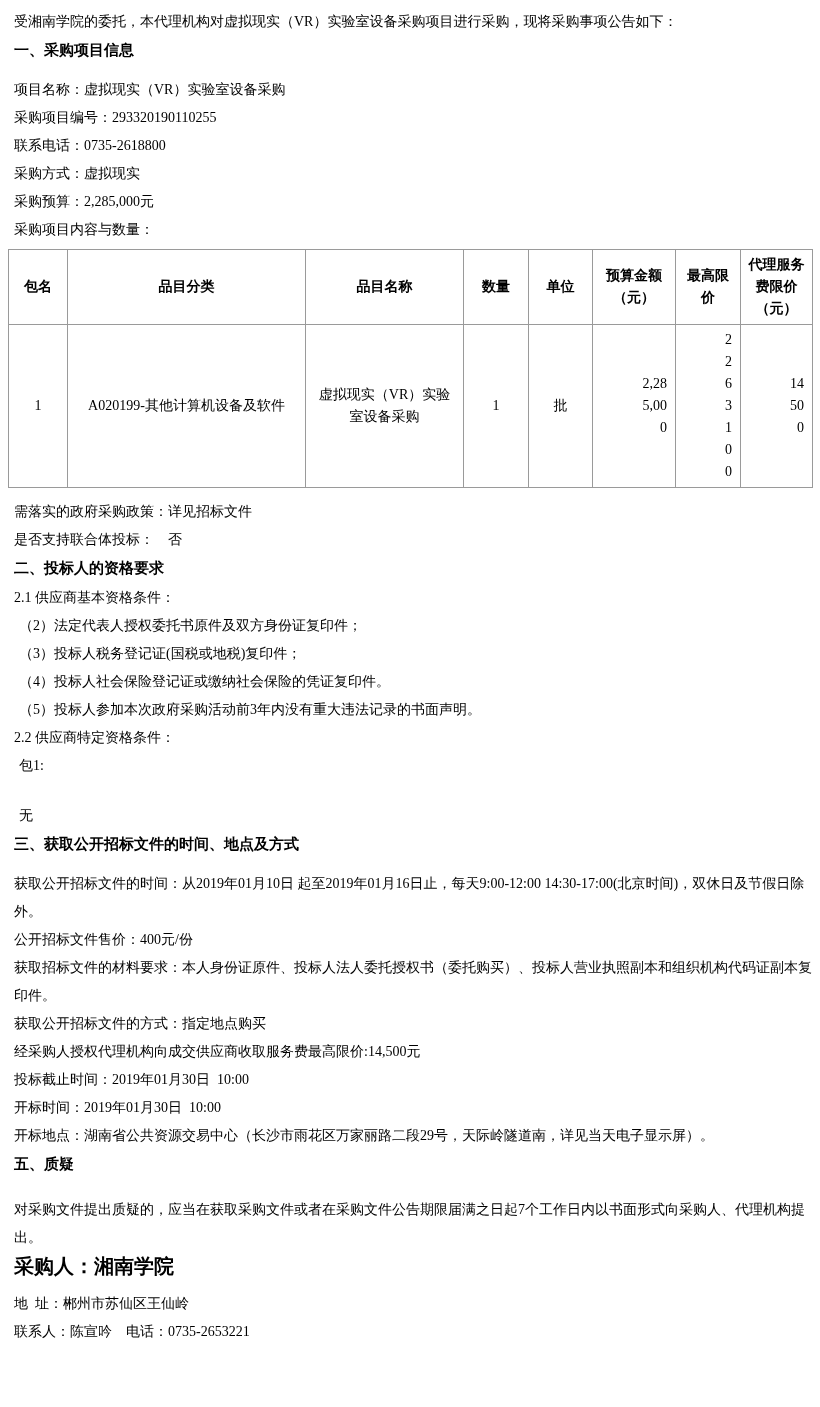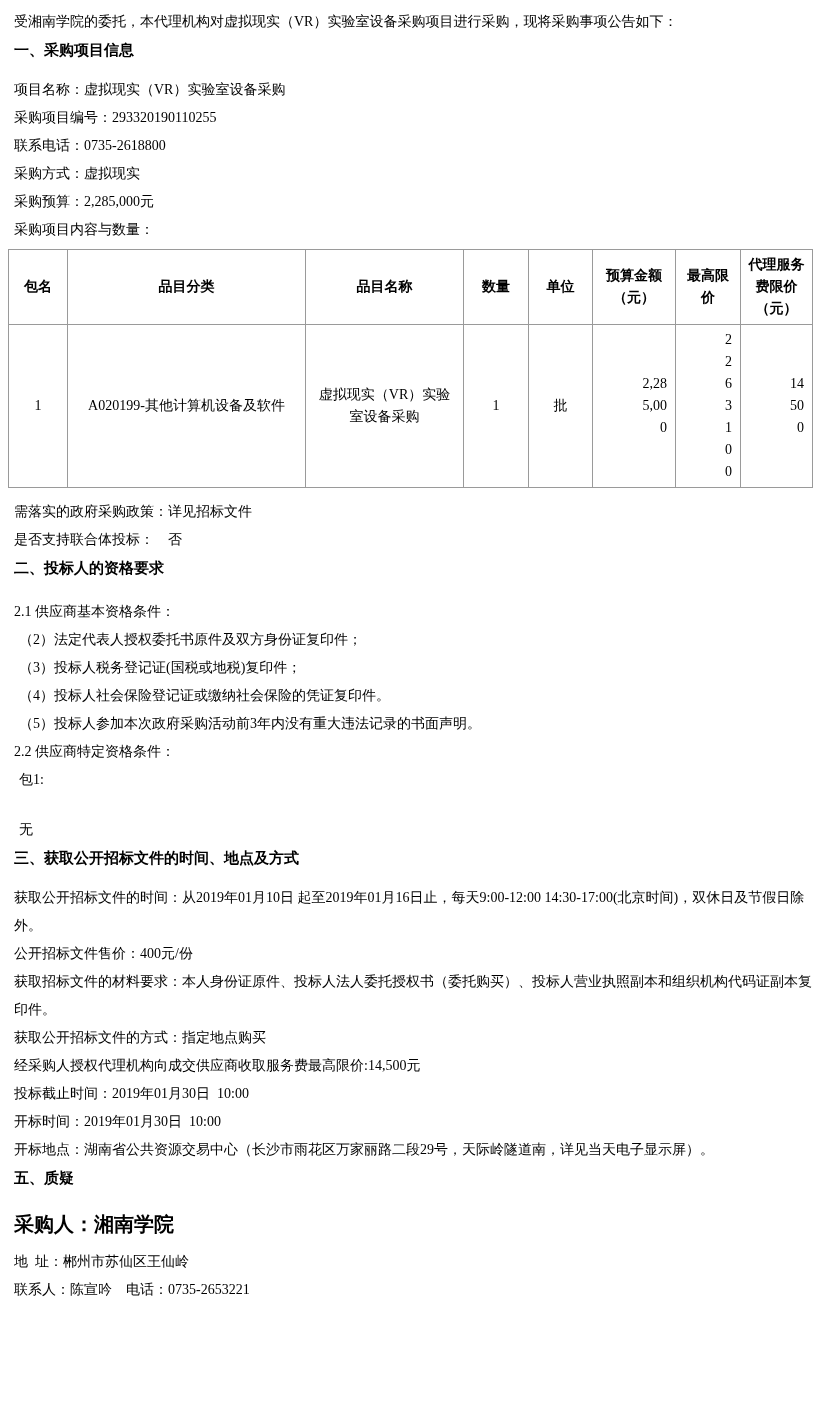--- a/index.html
+++ b/index.html
@@ -114,21 +114,21 @@
         <td class="num-right">2,285,000</td>
         <td class="num-right">2263100</td>
         <td class="num-right">14500</td>
       </tr>
     </tbody>
   </table>
 
   <p class="line">需落实的政府采购政策：详见招标文件</p>
   <p class="line">是否支持联合体投标：　否</p>
 
-  <p class="sec-title" style="margin-bottom:16px">二、投标人的资格要求</p>
+  <p class="sec-title" style="margin-bottom:2px">二、投标人的资格要求</p>
   <p class="line">2.1 供应商基本资格条件：</p>
   <p class="line indent">（2）法定代表人授权委托书原件及双方身份证复印件；</p>
   <p class="line indent">（3）投标人税务登记证(国税或地税)复印件；</p>
   <p class="line indent">（4）投标人社会保险登记证或缴纳社会保险的凭证复印件。</p>
   <p class="line indent">（5）投标人参加本次政府采购活动前3年内没有重大违法记录的书面声明。</p>
   <p class="line">2.2 供应商特定资格条件：</p>
   <p class="line indent">包1:</p>
   <p class="line indent gap-22">无</p>
 
   <p class="sec-title" style="">三、获取公开招标文件的时间、地点及方式</p>
@@ -136,18 +136,19 @@
   <p class="line">公开招标文件售价：400元/份</p>
   <p class="line">获取招标文件的材料要求：本人身份证原件、投标人法人委托授权书（委托购买）、投标人营业执照副本和组织机构代码证副本复印件。</p>
   <p class="line">获取公开招标文件的方式：指定地点购买</p>
   <p class="line">经采购人授权代理机构向成交供应商收取服务费最高限价:14,500元</p>
 
   <p class="line">投标截止时间：2019年01月30日  10:00</p>
   <p class="line">开标时间：2019年01月30日  10:00</p>
   <p class="line">开标地点：湖南省公共资源交易中心（长沙市雨花区万家丽路二段29号，天际岭隧道南，详见当天电子显示屏）。</p>
 
   <p class="sec-title" style="margin-bottom:18px">五、质疑</p>
+  <p class="line">对采购文件提出质疑的，应当在获取采购文件或者在采购文件公告期限届满之日起7个工作日内以书面形式向采购人、代理机构提出。</p>
 
   <p class="bold-line">采购人：湘南学院</p>
   <p class="line">地  址：郴州市苏仙区王仙岭</p>
   <p class="line">联系人：陈宣吟　电话：0735-2653221</p>
 
 </div>
 
 </body></html>

